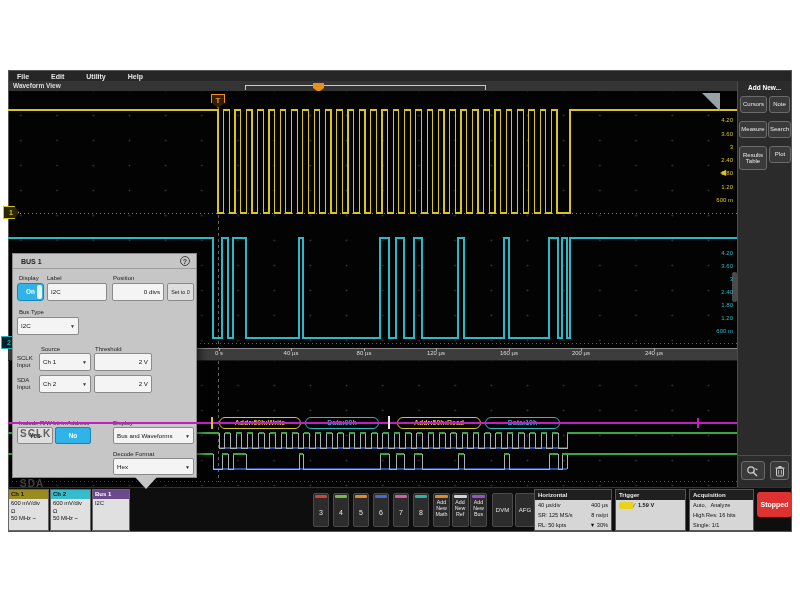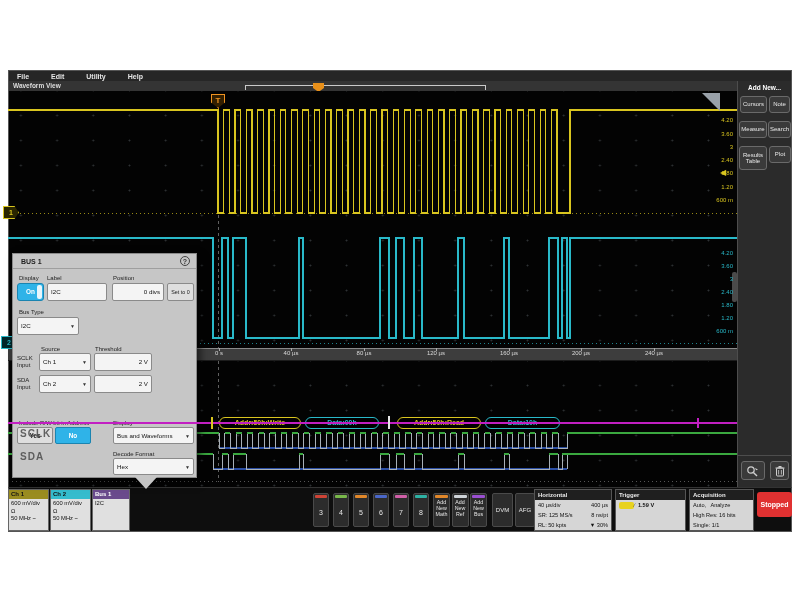--- a/index.html
+++ b/index.html
@@ -35,21 +35,21 @@
 
   .ch-marker{position:absolute;font-size:7px;font-weight:bold;width:16px;height:13px;line-height:12px;text-align:center;clip-path:polygon(0 0,72% 0,100% 50%,72% 100%,0 100%)}
   #ch1-marker{left:3px;top:206px;background:#2a2600;border:1px solid #d9c51f;color:#d9c51f}
   #ch2-marker{left:1px;top:336px;background:#00262a;border:1px solid #29b9c9;color:#29b9c9;z-index:4}
 
   
   .capsule{position:absolute;top:417px;height:12px;background:#000;border:1px solid;border-radius:6px;font-size:7px;font-weight:bold;text-align:center;line-height:10px;z-index:8}
   #magenta-line{left:8px;top:422px;width:729px;height:2px;background:#c21fc2;z-index:12}
   .decode-tick{position:absolute;z-index:12}
   #overlay-sclk,#overlay-sda{position:absolute;left:20px;color:rgba(75,75,75,.85);font-size:10px;font-weight:bold;letter-spacing:1px;z-index:13}
-  #overlay-sclk{top:428px}#overlay-sda{top:451px}
+  #overlay-sclk{top:428px}#overlay-sda{top:478px}
 
   
   #sidebar{left:737px;top:81px;width:55px;height:406px;background:#2b2b2b;border-left:1px solid #4d4d4d;border-right:1px solid #555}
   #sidebar-header{left:737px;top:84px;width:55px;text-align:center;color:#fff;font-size:6.5px;font-weight:bold}
   .side-btn{position:absolute;background:#3a3a3a;border:1px solid #6a6a6a;border-radius:3px;color:#e8e8e8;font-size:6px;display:flex;align-items:center;justify-content:center;text-align:center;line-height:6.5px}
   #side-tools{left:737px;top:455px;width:55px;height:32px;border-top:1px solid #4d4d4d}
   .tool-btn{position:absolute;background:#3a3a3a;border:1px solid #6a6a6a;border-radius:3px;display:flex;align-items:center;justify-content:center}
 
   
   #bottombar{left:8px;top:487px;width:784px;height:45px;background:#0e0e0e;border:1px solid #555;border-top:1px solid #333}

